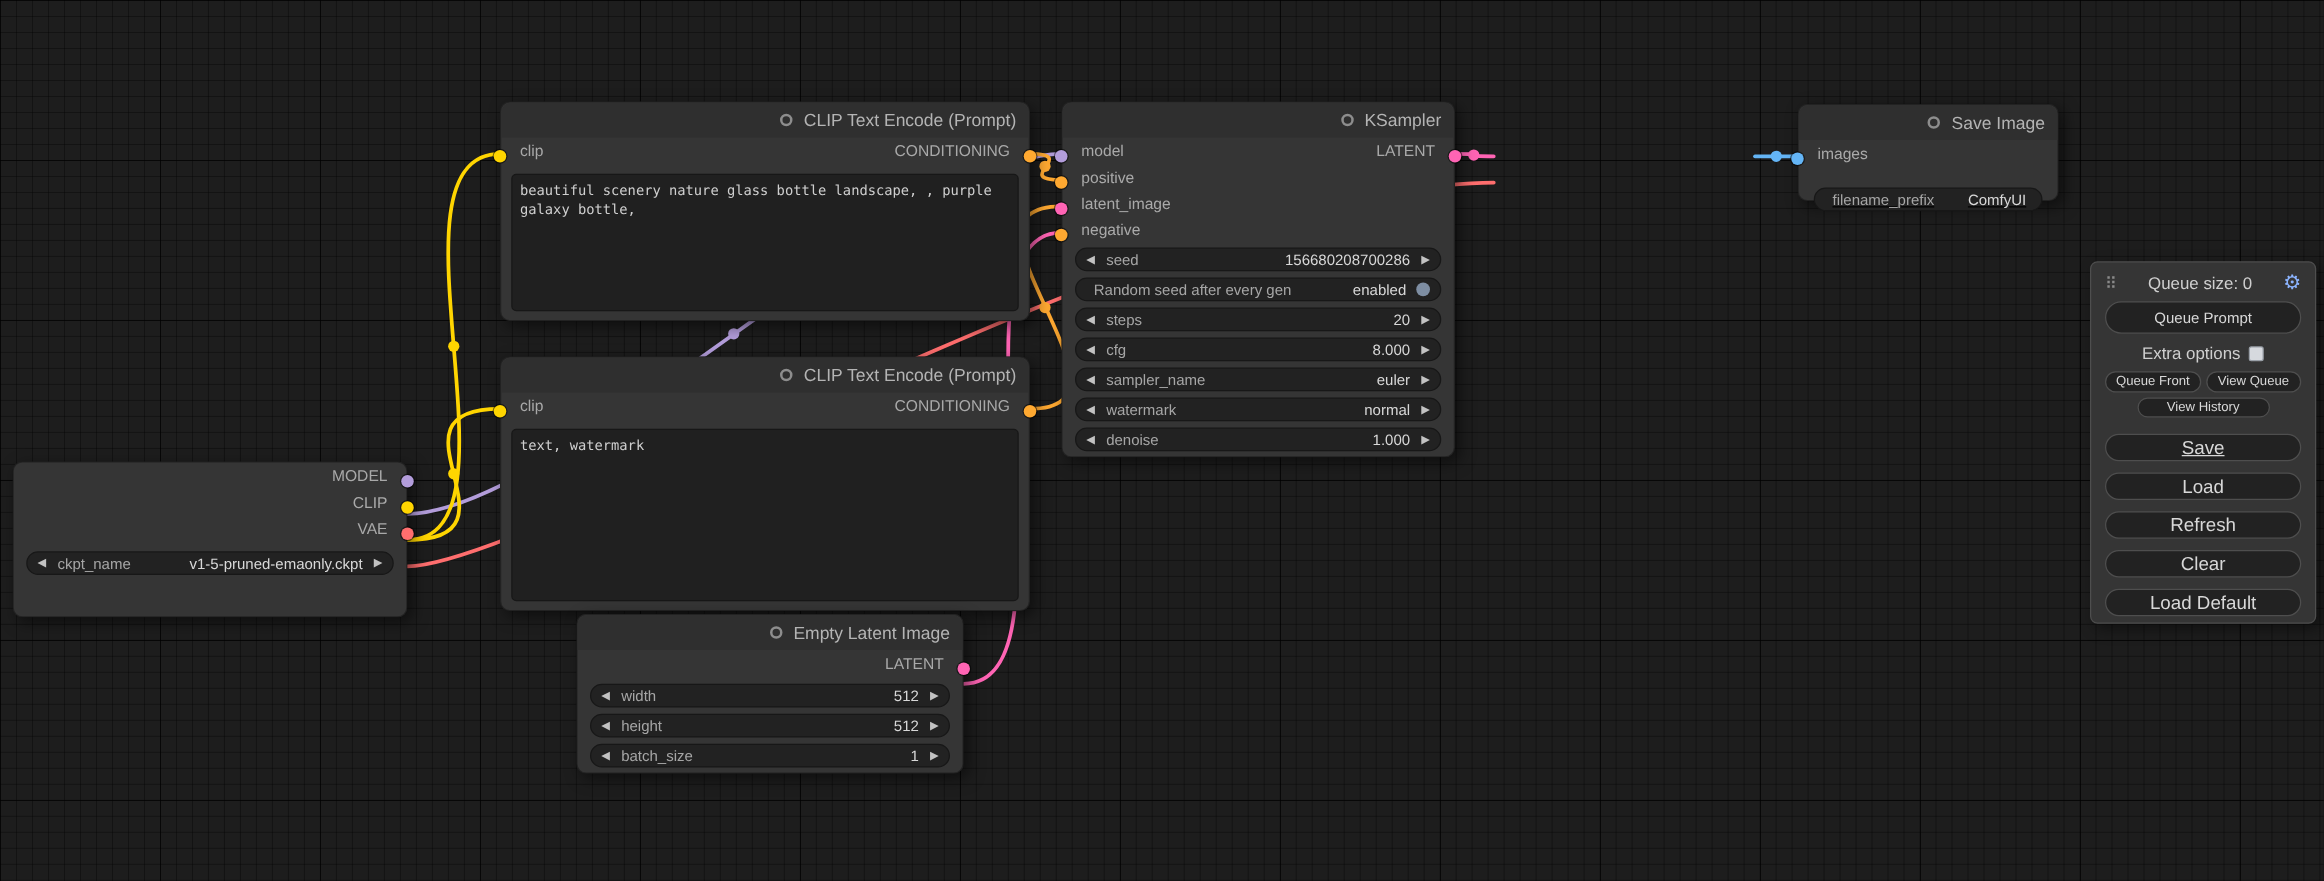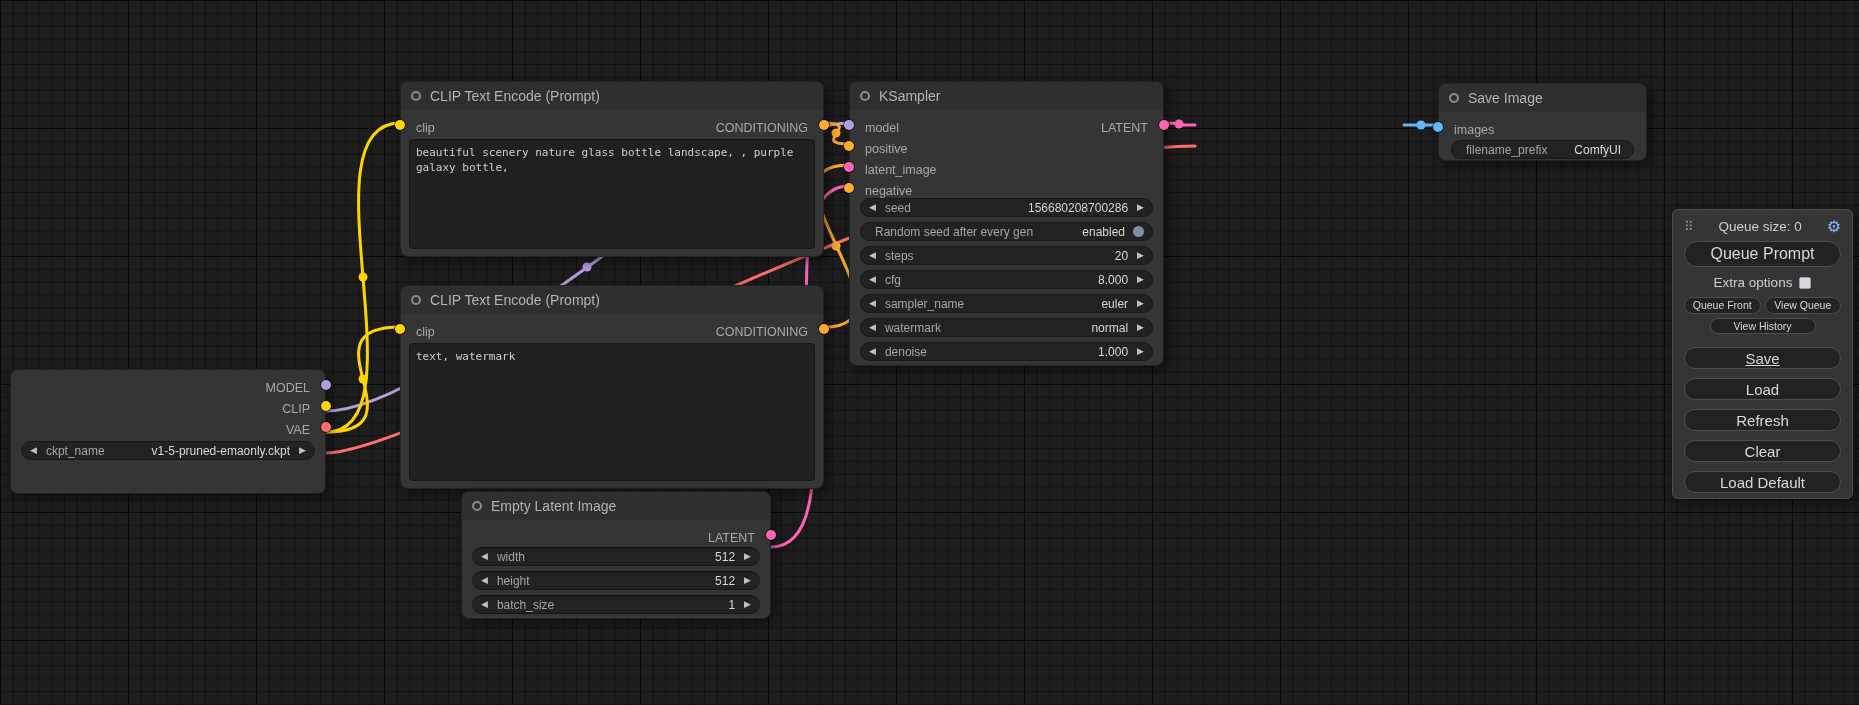--- a/index.html
+++ b/index.html
@@ -12,26 +12,26 @@
       linear-gradient(90deg, rgba(0,0,0,0.65) 1px, transparent 1px),
       linear-gradient(rgba(0,0,0,0.35) 1px, transparent 1px),
       linear-gradient(90deg, rgba(0,0,0,0.35) 1px, transparent 1px);
     background-size:128px 128px,128px 128px,12.8px 12.8px,12.8px 12.8px;
   }
   .links { position:absolute; left:0; top:0; z-index:1; }
   .node {
     position:absolute; background:#353535; border:1px solid rgba(0,0,0,0.35);
     border-radius:8px; box-shadow:4px 4px 12px rgba(0,0,0,0.5); z-index:2;
   }
-  .node-header { height:28px; display:flex; align-items:center; gap:9px; padding:0 10px; background:#2f2f2f; border-radius:8px 8px 0 0; }
+  .node-header { height:28px; display:flex; align-items:center; gap:9px; padding:0 10px; background:#2f2f2f; border-radius:8px 8px 0 0;justify-content:flex-end; }
   .collapse-dot { width:10px; height:10px; border-radius:50%; border:2px solid #8d8d8d; background:#2f2f2f; flex:none; }
   .node-title { font-size:14px; color:#b4b4b4; white-space:nowrap; }
   .node-body { position:relative; padding-top:4px; }
   .node-body.pad6 { padding-top:6px; }
-  .slot-row { position:relative; height:21px; display:flex; align-items:flex-end; }
+  .slot-row { position:relative; height:21px; display:flex; align-items:flex-start; }
   .slot-label { font-size:12.5px; color:#a9a9a9; white-space:nowrap; }
   .slot-label.in { margin-left:15px; }
   .slot-label.out { margin-left:auto; margin-right:15px; }
   .dot { position:absolute; width:10px; height:10px; border-radius:50%; top:50%; transform:translateY(-50%); box-shadow:0 0 0 1px rgba(0,0,0,0.5); }
   .dot.in { left:-6px; }
   .dot.out { right:-6px; }
   .widget {
     height:19px; background:#222222; border:1px solid #171717; border-radius:10px;
     margin:0 10px 5px; display:flex; align-items:center; padding:0 8px; font-size:12px; white-space:nowrap;
   }
@@ -55,21 +55,21 @@
     box-shadow:4px 4px 12px rgba(0,0,0,0.45);
   }
   .menu-top { display:flex; align-items:center; height:24px; }
   .drag-handle { color:#8a8a8a; font-size:13px; cursor:move; }
   .queue-size { flex:1; text-align:center; color:#cfcfcf; font-size:13.5px; }
   .gear { color:#8cb4ff; font-size:16px; line-height:1; }
   .btn {
     background:#222222; border:1px solid #4e4e4e; border-radius:11px; color:#d8d8d8;
     display:flex; align-items:center; justify-content:center; font-family:inherit; cursor:pointer;
   }
-  .btn-queue-prompt { height:27px; font-size:16px; border-radius:13px; margin-top:3px; }
+  .btn-queue-prompt { height:27px; font-size:12px; border-radius:13px; margin-top:3px; }
   .extra-row { display:flex; align-items:center; justify-content:center; gap:7px; margin-top:8px; height:16px; }
   .extra-label { color:#cfcfcf; font-size:13.5px; }
   .checkbox { width:12px; height:12px; background:#d6d9de; border-radius:2px; border:1px solid #9aa0a8; }
   .small-row { display:flex; gap:4px; margin-top:6px; }
   .btn-small { height:17px; font-size:10.5px; border-radius:9px; flex:1; }
   .btn-history { height:17px; font-size:10.5px; border-radius:9px; width:106px; margin:4px auto 0; }
   .btn-big { height:22px; font-size:15px; border-radius:11px; margin-top:9px; flex:none; }
   .btn-save { margin-top:13px;text-decoration:underline; }
 </style>
 </head>
@@ -260,21 +260,21 @@
   <div class="node" style="left:1438px; top:83px; width:209px; height:78px;">
     <div class="node-header">
       <span class="collapse-dot"></span>
       <span class="node-title">Save Image</span>
     </div>
     <div class="node-body">
       <div class="slot-row">
         <span class="dot in" style="background:#64B5F6"></span>
         <span class="slot-label in">images</span>
       </div>
-      <div class="widget no-arrows" style="margin-top:3px; margin-left:12px; margin-right:12px;">
+      <div class="widget no-arrows" style="margin-top:13px; margin-left:12px; margin-right:12px;text-decoration:underline;">
         <span class="w-label">filename_prefix</span>
         <span class="w-value">ComfyUI</span>
       </div>
     </div>
   </div>
 
   <div class="menu-panel">
     <div class="menu-top">
       <span class="drag-handle">⠿</span>
       <span class="queue-size">Queue size: 0</span>

